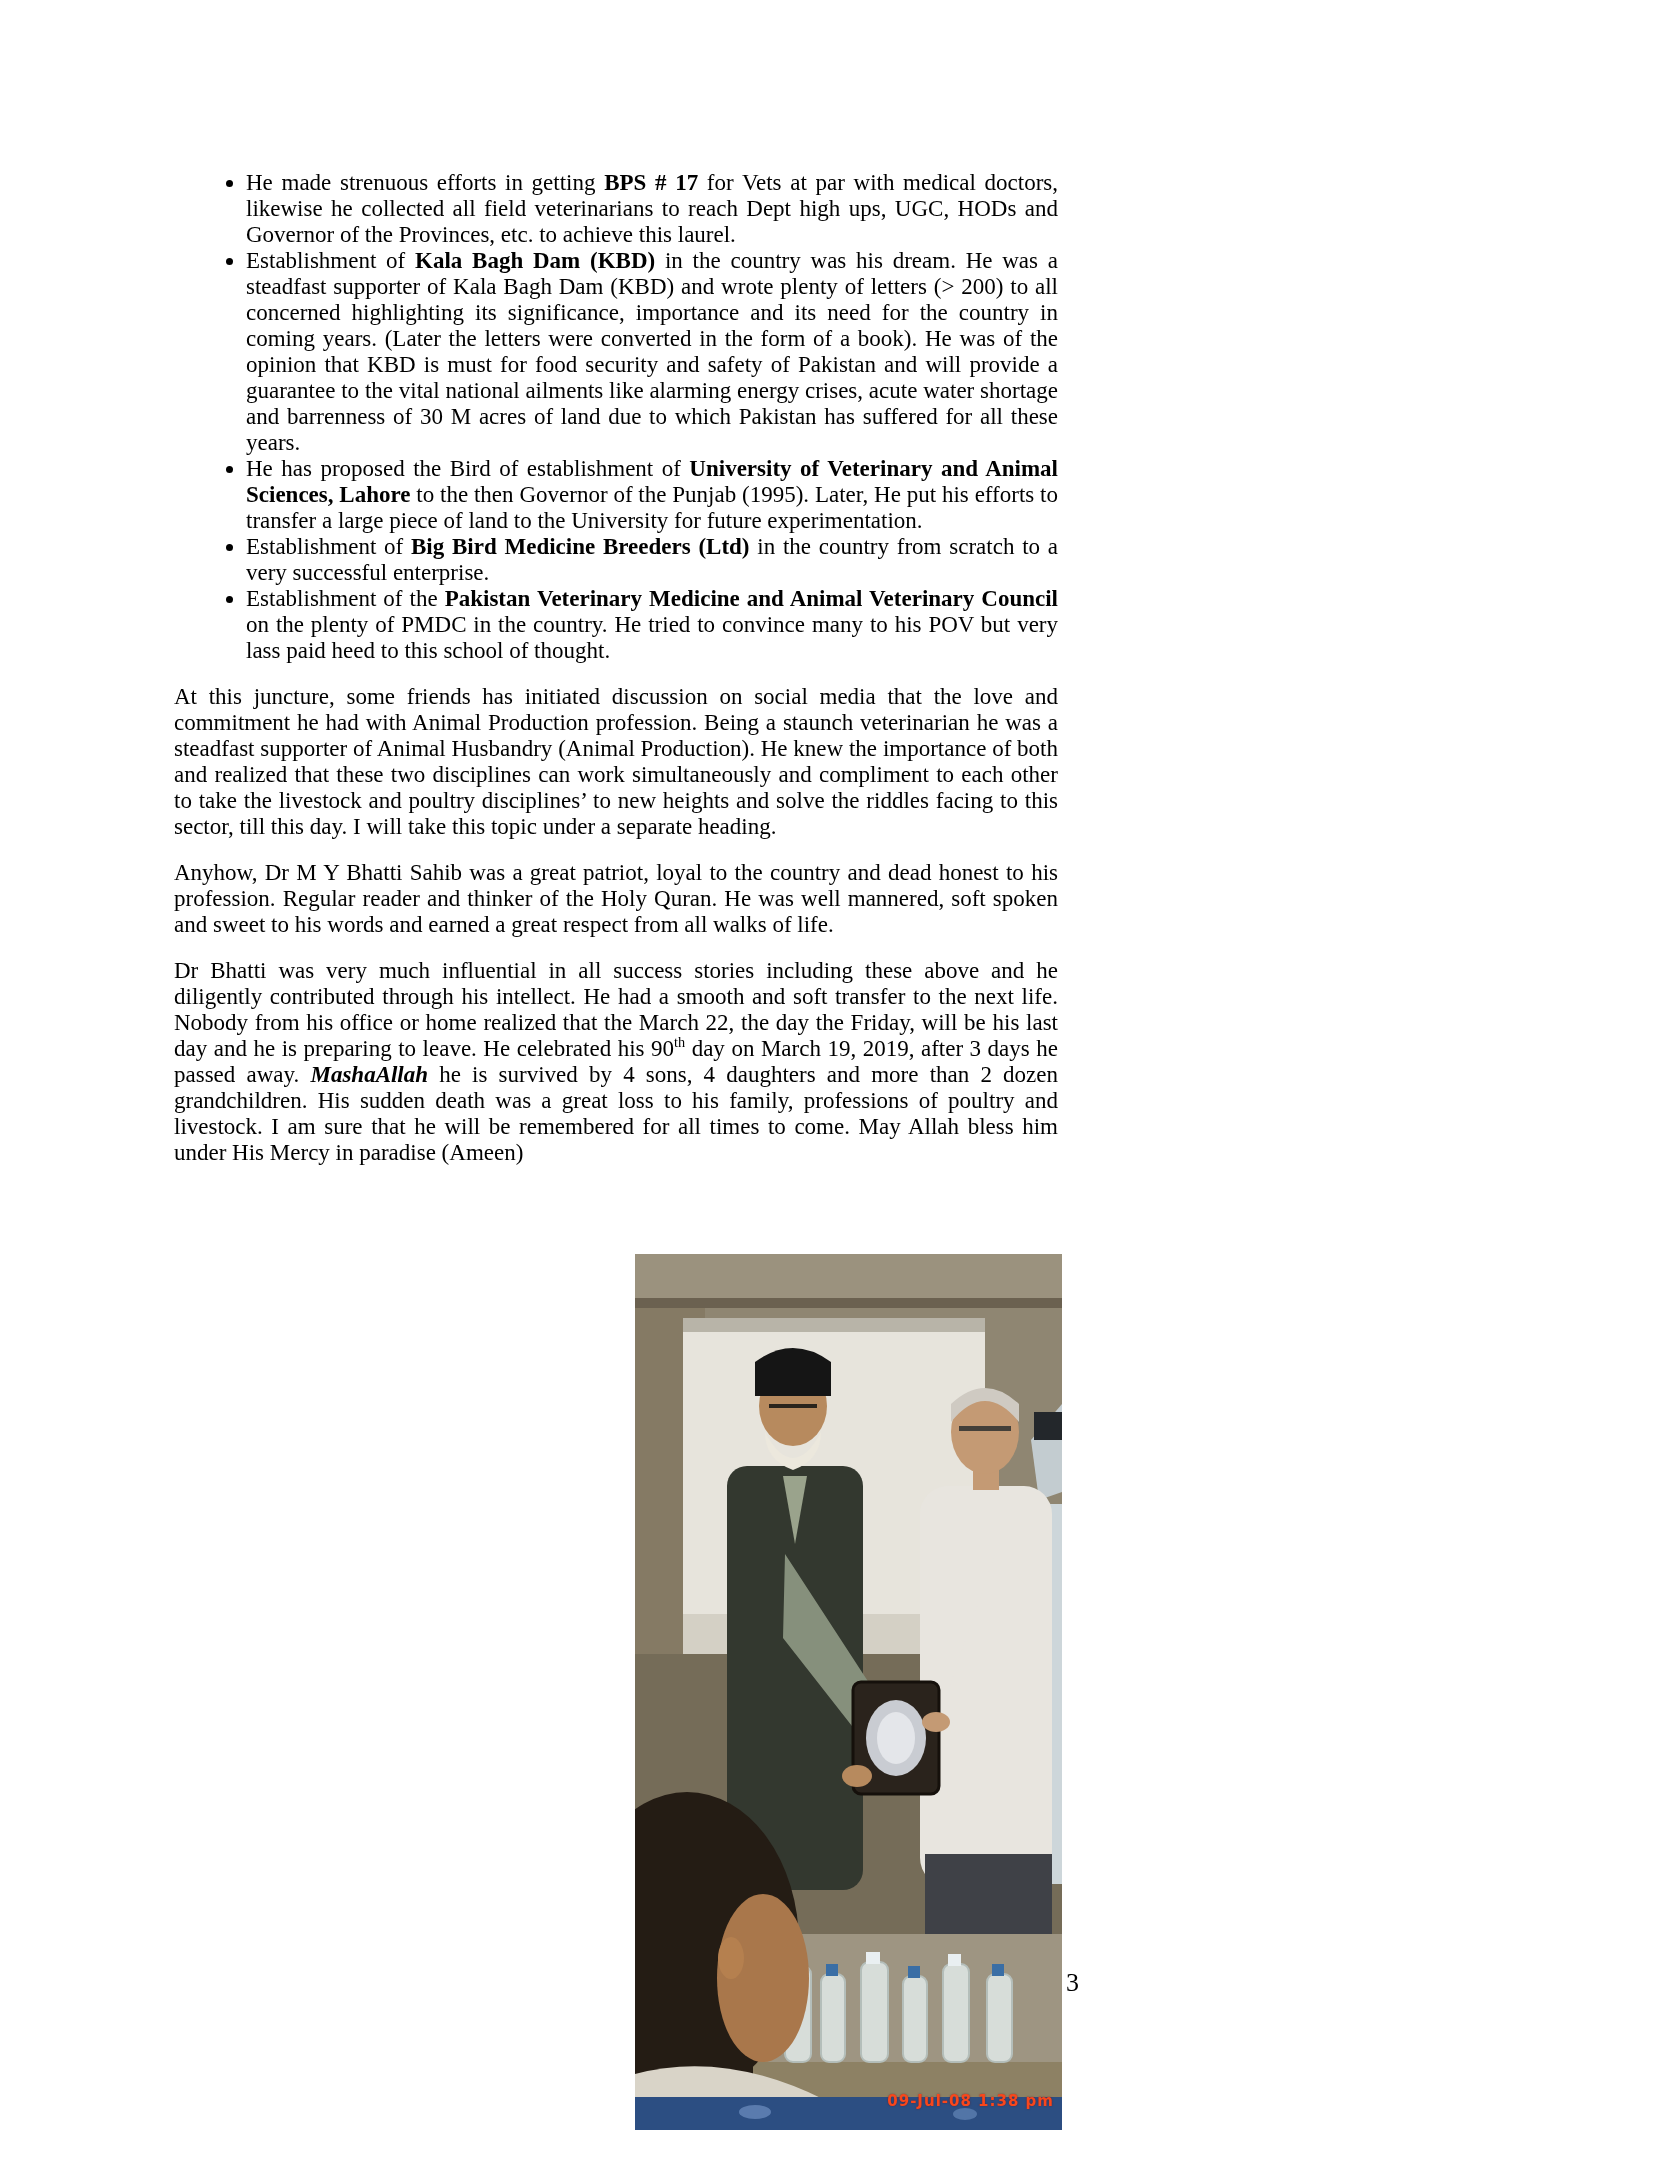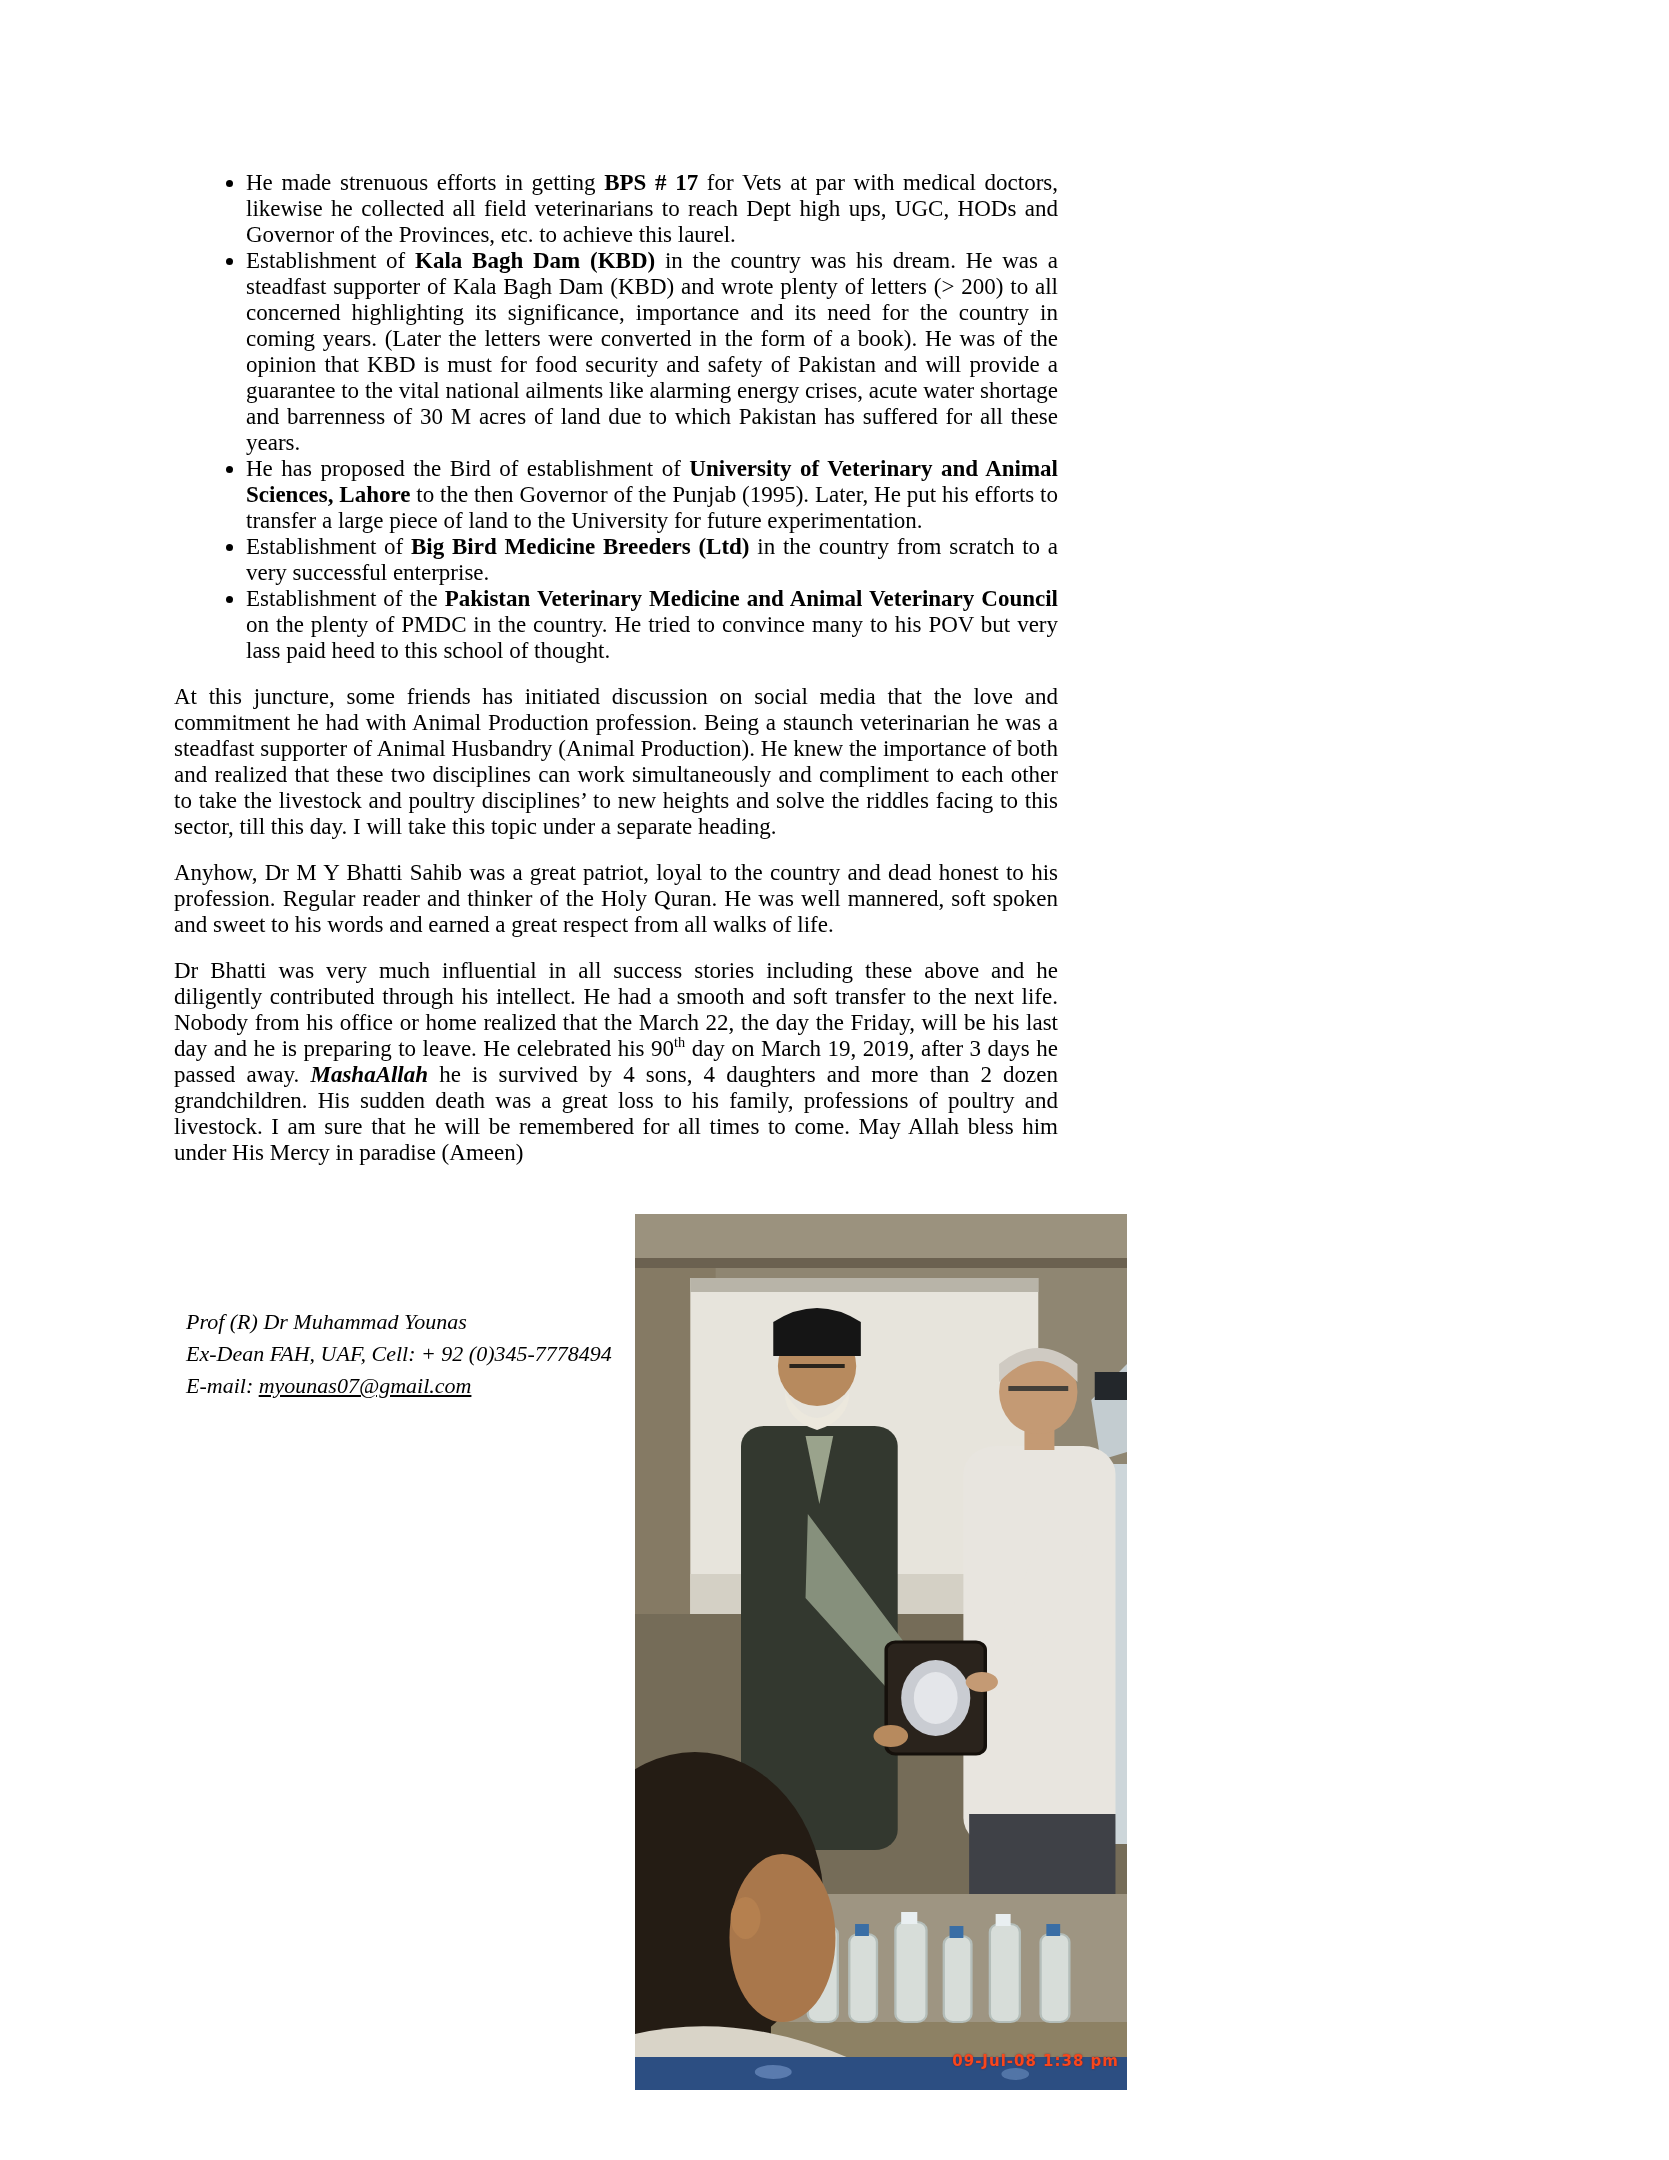--- a/index.html
+++ b/index.html
@@ -57,22 +57,22 @@
   }
   .page-number {
     position: absolute;
     left: 1066px;
     top: 1968px;
     font-size: 26px;
   }
   .photo {
     position: absolute;
     left: 635px;
-    top: 1214px;
-    width: 492px;
+    top: 1254px;
+    width: 427px;
     height: 876px;
     overflow: hidden;
   }
   .photo svg { display: block; width: 100%; height: 100%; }
   .photo .timestamp {
     position: absolute;
     right: 8px;
     bottom: 20px;
     font-family: "DejaVu Sans", sans-serif;
     font-size: 15px;
@@ -94,25 +94,20 @@
       <li><span>Establishment of </span><span style="font-weight: bold;">Kala Bagh Dam (KBD)</span><span> in the country was his dream. He was a steadfast supporter of Kala Bagh Dam (KBD) and wrote plenty of letters (&gt; 200) to all concerned highlighting its significance, importance and its need for the country in coming years. (Later the letters were converted in the form of a book). He was of the opinion that KBD is must for food security and safety of Pakistan and will provide a guarantee to the vital national ailments like alarming energy crises, acute water shortage and barrenness of 30 M acres of land due to which Pakistan has suffered for all these years.</span></li>
       <li><span>He has proposed the Bird of establishment of </span><span style="font-weight: bold;">University of Veterinary and Animal Sciences, Lahore</span><span> to the then Governor of the Punjab (1995). Later, He put his efforts to transfer a large piece of land to the University for future experimentation.</span></li>
       <li><span>Establishment of </span><span style="font-weight: bold;">Big Bird Medicine Breeders (Ltd)</span><span> in the country from scratch to a very successful enterprise.</span></li>
       <li><span>Establishment of the </span><span style="font-weight: bold;">Pakistan Veterinary Medicine and Animal Veterinary Council</span><span> on the plenty of PMDC in the country. He tried to convince many to his POV but very lass paid heed to this school of thought.</span></li>
     </ul>
     <p><span>At this juncture, some friends has initiated discussion on social media that the love and commitment he had with Animal Production profession. Being a staunch veterinarian he was a steadfast supporter of Animal Husbandry (Animal Production). He knew the importance of both and realized that these two disciplines can work simultaneously and compliment to each other to take the livestock and poultry disciplines’ to new heights and solve the riddles facing to this sector, till this day. I will take this topic under a separate heading.</span></p>
     <p><span>Anyhow, Dr M Y Bhatti Sahib was a great patriot, loyal to the country and dead honest to his profession. Regular reader and thinker of the Holy Quran. He was well mannered, soft spoken and sweet to his words and earned a great respect from all walks of life.</span></p>
     <p><span>Dr Bhatti was very much influential in all success stories including these above and he diligently contributed through his intellect. He had a smooth and soft transfer to the next life. Nobody from his office or home realized that the March 22, the day the Friday, will be his last day and he is preparing to leave. He celebrated his 90</span><sup>th</sup><span> day on March 19, 2019, after 3 days he passed away. </span><span style="font-weight: bold; font-style: italic;">MashaAllah</span><span> he is survived by 4 sons, 4 daughters and more than 2 dozen grandchildren. His sudden death was a great loss to his family, professions of poultry and livestock. I am sure that he will be remembered for all times to come. May Allah bless him under His Mercy in paradise (Ameen)</span></p>
   </div>
 
-  <div class="signature">
-    <div>Prof (R) Dr Muhammad Younas</div>
-    <div>Ex-Dean FAH, UAF, Cell: + 92 (0)345-7778494</div>
-    <div><span>E-mail: </span><a class="email">myounas07@gmail.com</a></div>
-  </div>
 
   <div class="page-number">3</div>
 
   <div class="photo">
     <svg viewBox="0 0 427 876" preserveAspectRatio="none">
 
       <rect x="0" y="0" width="427" height="876" fill="#8f8672"></rect>
       <rect x="0" y="0" width="427" height="46" fill="#9b927e"></rect>
       <rect x="0" y="44" width="427" height="10" fill="#6b6150"></rect>
       <rect x="0" y="54" width="70" height="380" fill="#857a64"></rect>

